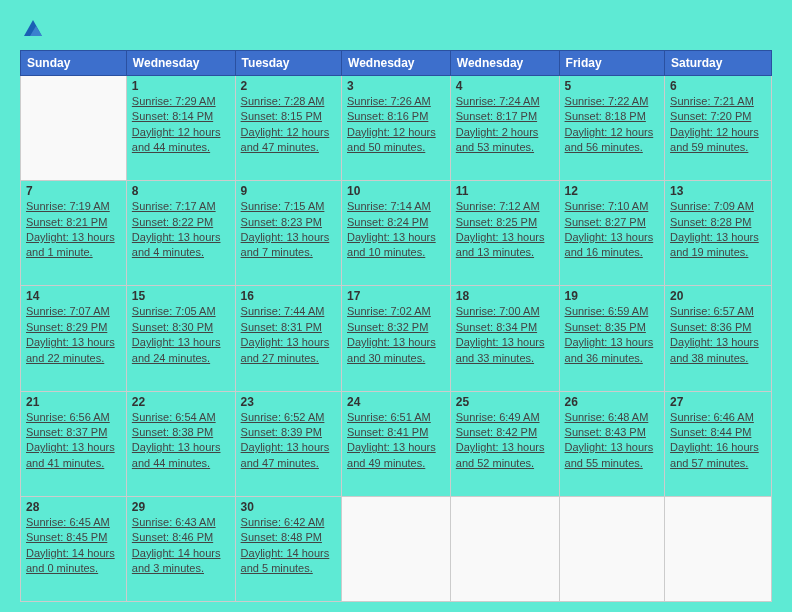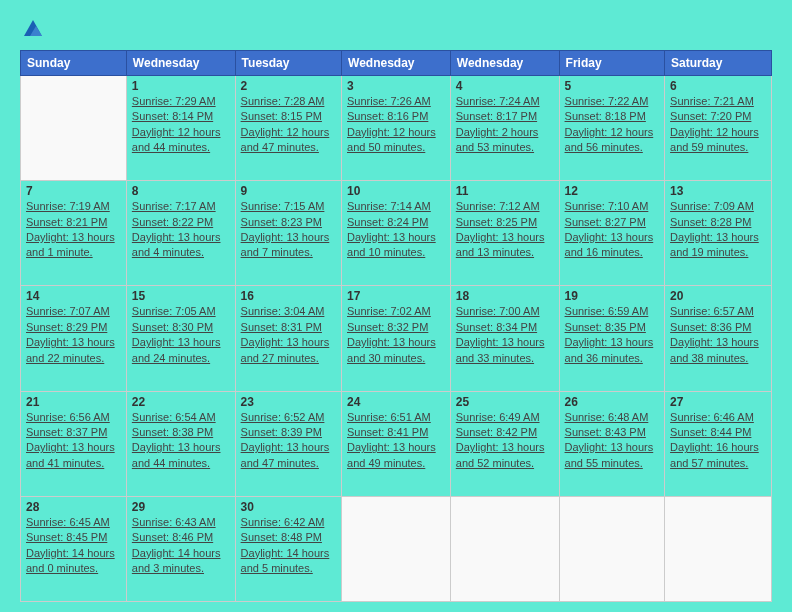--- a/index.html
+++ b/index.html
@@ -256,21 +256,21 @@
             <div class="day-number">15</div>
             <div class="day-info">
               <div>Sunrise: 7:05 AM</div>
               <div>Sunset: 8:30 PM</div>
               <div>Daylight: 13 hours and 24 minutes.</div>
             </div>
           </td>
           <td>
             <div class="day-number">16</div>
             <div class="day-info">
-              <div>Sunrise: 3:04 AM</div>
+              <div>Sunrise: 7:44 AM</div>
               <div>Sunset: 8:31 PM</div>
               <div>Daylight: 13 hours and 27 minutes.</div>
             </div>
           </td>
           <td>
             <div class="day-number">17</div>
             <div class="day-info">
               <div>Sunrise: 7:02 AM</div>
               <div>Sunset: 8:32 PM</div>
               <div>Daylight: 13 hours and 30 minutes.</div>

